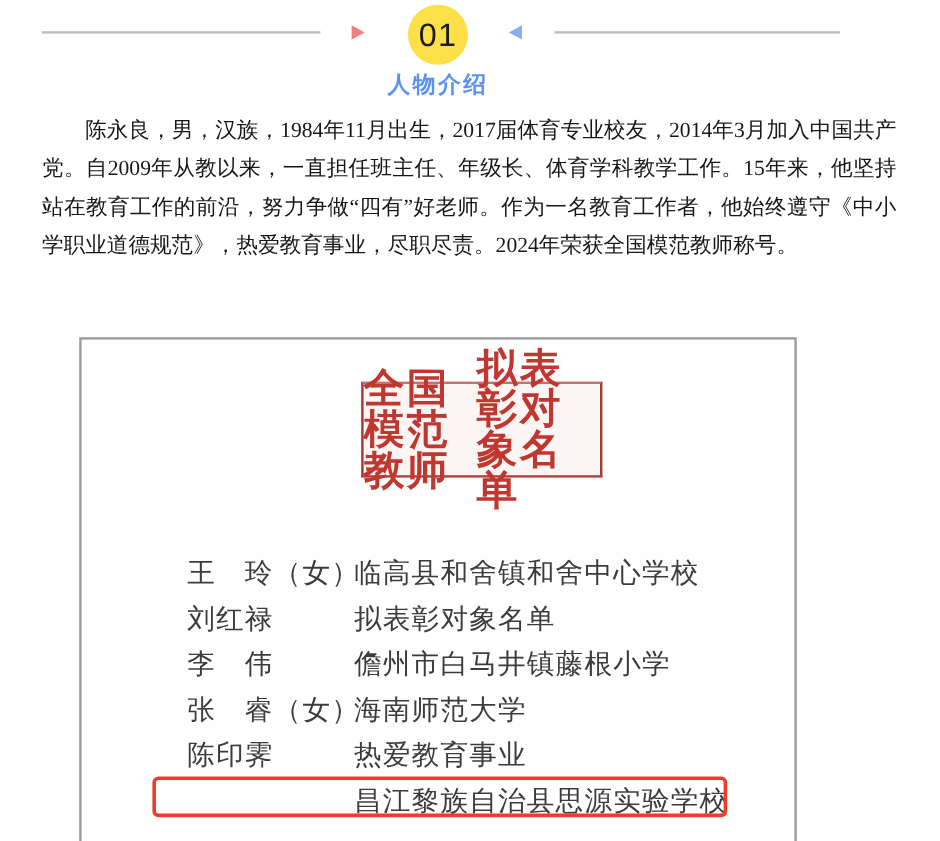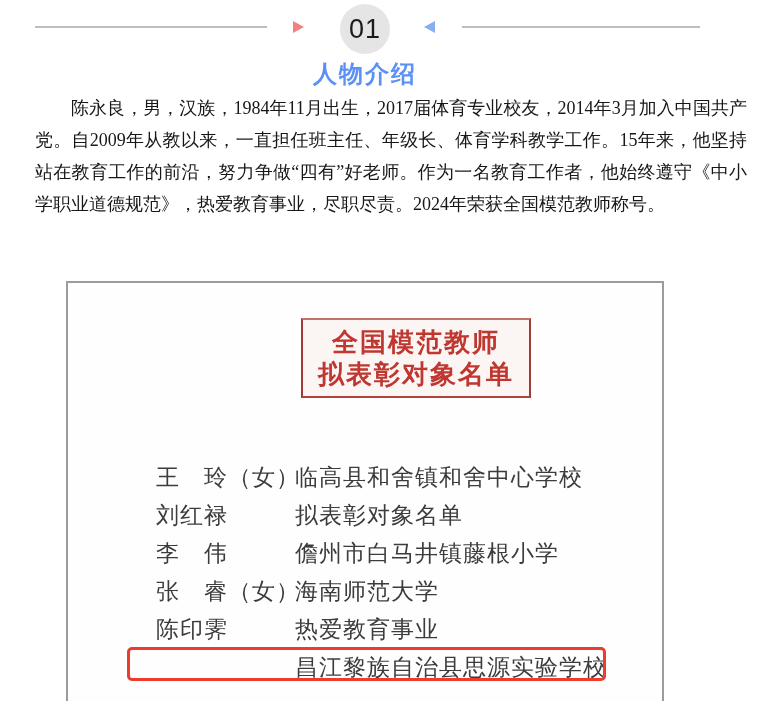--- a/index.html
+++ b/index.html
@@ -29,34 +29,34 @@
     border-top: 6px solid transparent;
     border-bottom: 6px solid transparent;
   }
   .tri-right { left: 293px; top: 21px; border-left: 11px solid #f4807e; }
   .tri-left  { left: 424px; top: 21px; border-right: 11px solid #85aff0; }
   .num-circle {
     position: absolute;
     left: 340px; top: 4px;
     width: 50px; height: 50px;
     border-radius: 50%;
-    background: #e5e5e5;
+    background: #fde047;
     display: flex;
     align-items: center;
     justify-content: center;
     font-size: 27px;
     color: #1b1b1b;
     letter-spacing: 1px;
   }
   .section-title {
     position: absolute;
     left: 285px; top: 58px;
     width: 160px;
     text-align: center;
-    font-size: 24px;
+    font-size: 19px;
     font-weight: 600;
     letter-spacing: 2px;
     color: #5b91f4;
   }
   
   .intro {
     position: absolute;
     left: 35px; top: 92px;
     width: 712px;
     margin: 0;
@@ -72,34 +72,34 @@
     position: absolute;
     left: 66px; top: 281px;
     width: 598px; height: 440px;
     border: 2px solid #9c9c9c;
     background: #fffefe;
     box-sizing: border-box;
   }
   .title-box {
     position: absolute;
     left: 233px; top: 35px;
-    width: 230px; height: 80px;
+    width: 201px; height: 80px;
     box-sizing: border-box;
     border-top: 2px solid #c4736c;
     border-bottom: 2px solid #b0413b;
     border-left: 2px solid #a13a34;
     border-right: 2px solid #a13a34;
     background: #fbf6f4;
     display: flex;
-    flex-direction: column;
+    flex-direction: row;
     align-items: center;
     justify-content: center;
     gap: 6px;
     color: #bf3730;
-    font-size: 26px;
+    font-size: 34px;
     font-weight: 700;
     letter-spacing: 2px;
     line-height: 1;
   }
   .row {
     position: absolute;
     left: 0;
     width: 100%;
     height: 30px;
     font-size: 23px;

